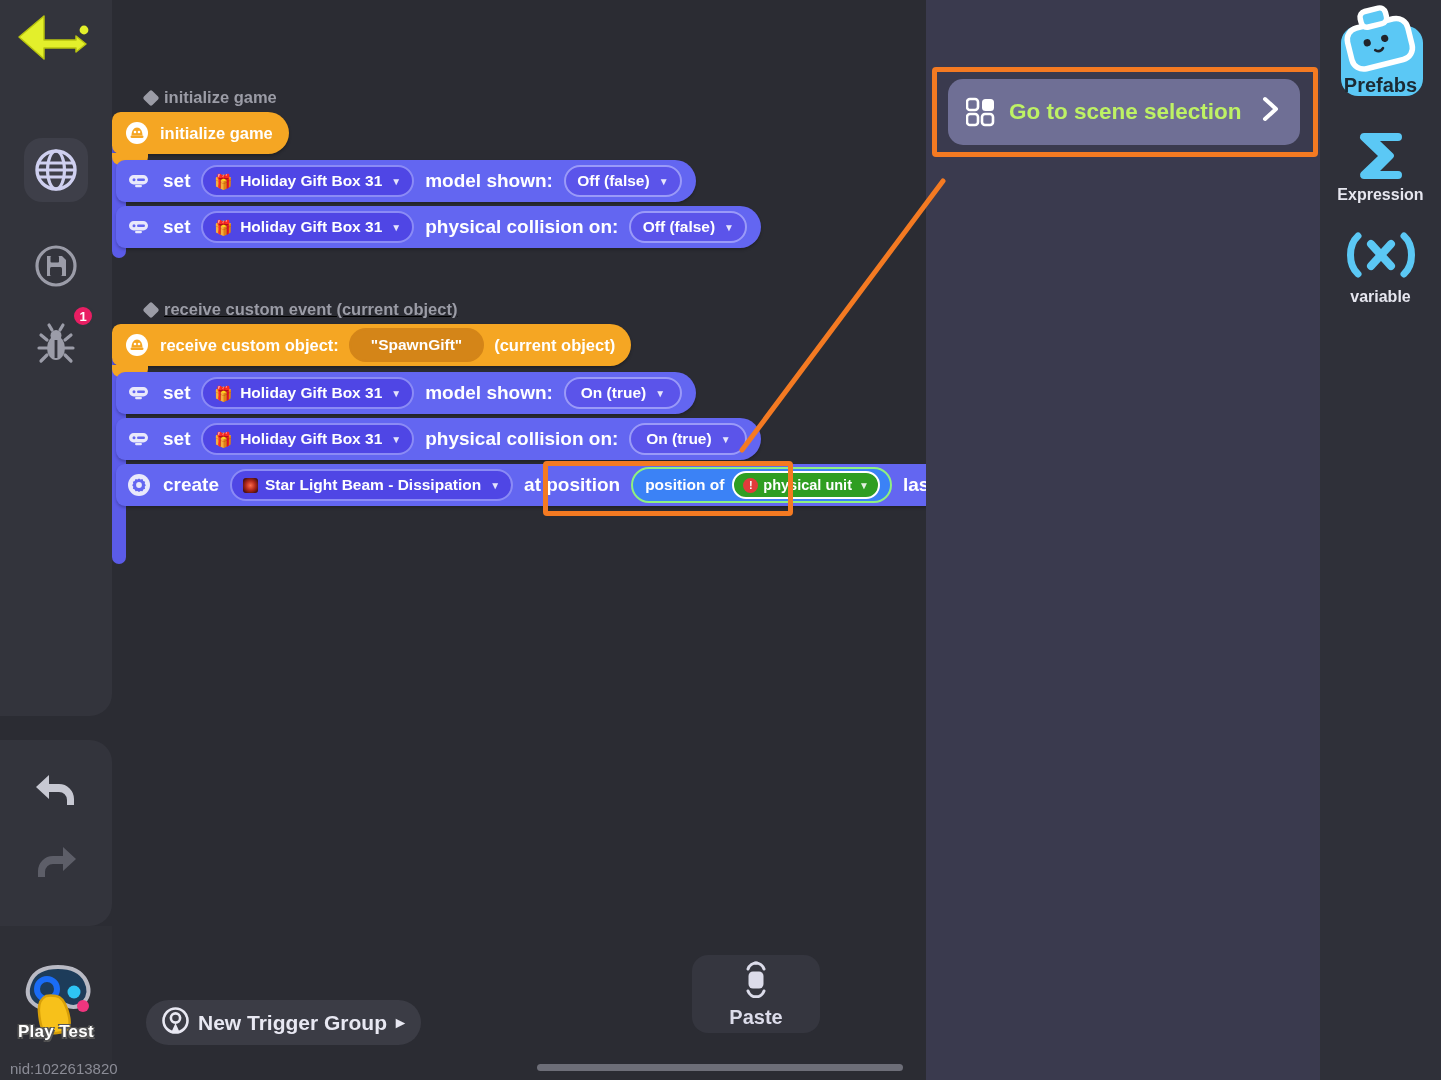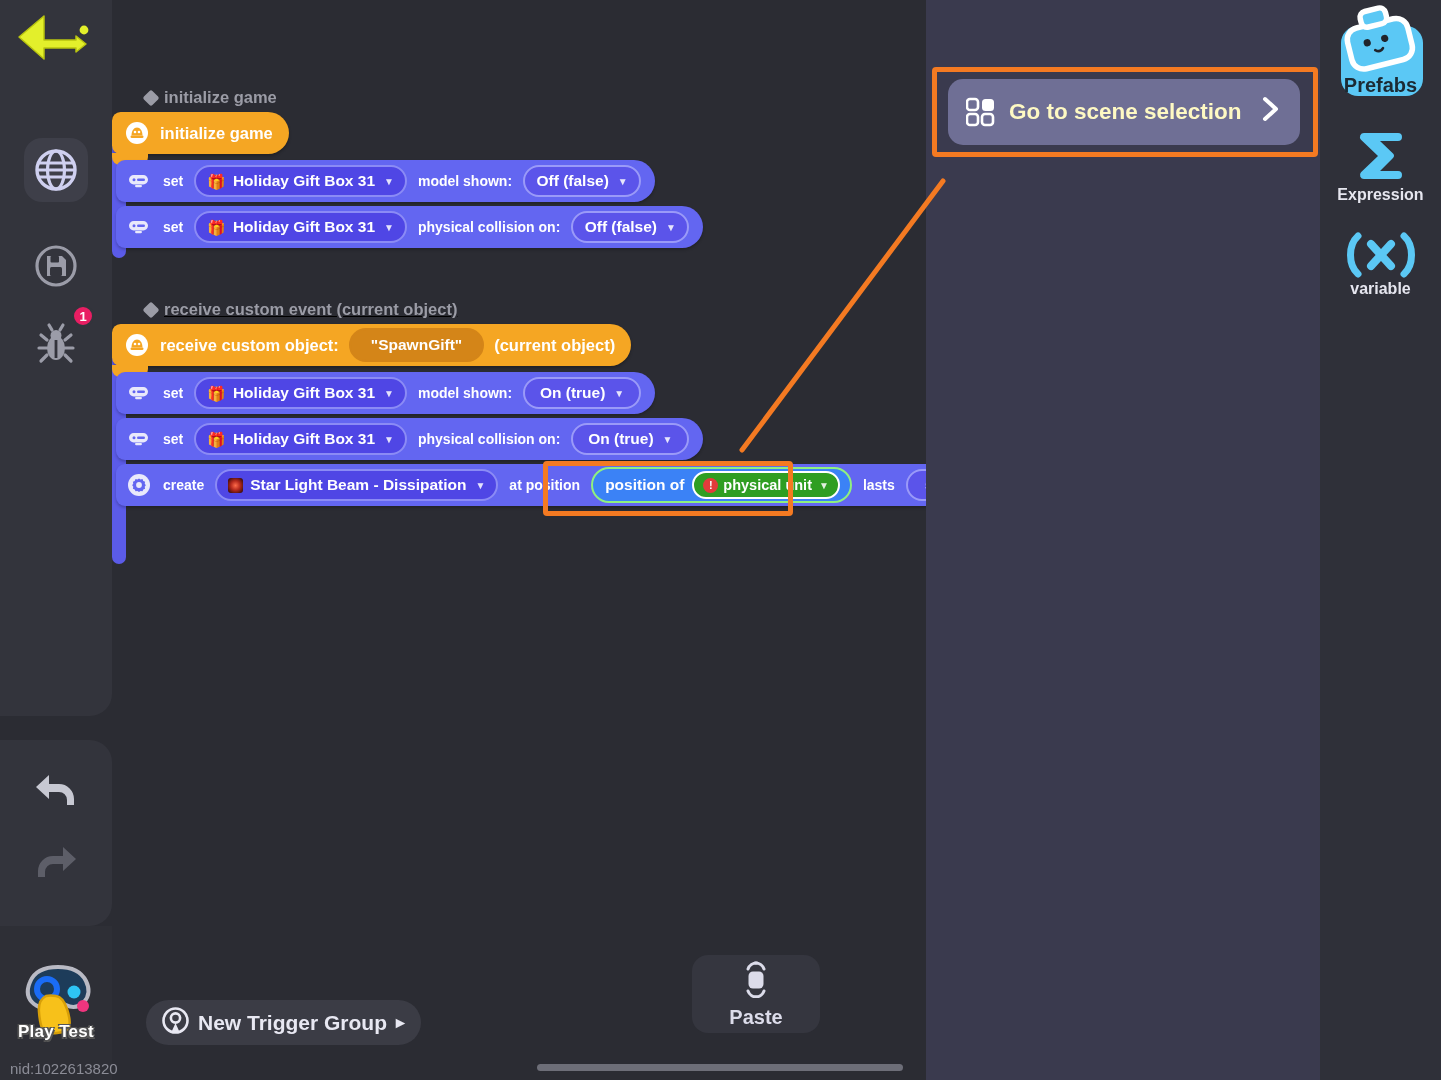--- a/index.html
+++ b/index.html
@@ -106,21 +106,21 @@
     background:#5b54ea; border-color:#9a9af8; min-width:118px; justify-content:center;
   }
   .pill.num { background:#5b54ea; border-color:#9a9af8; min-width:86px; justify-content:center; }
   .caret { font-size:10px; opacity:0.85; margin-left:2px;}
   .tok-emoji { font-size:15px; line-height:1; }
   .swatch-star {
     width:15px; height:15px; border-radius:3px;
     background: radial-gradient(circle at 50% 50%, #ff6b4a 0%, #b3281c 45%, #1a0608 100%);
     flex:0 0 auto;
   }
-  .label-static { color:#ffffff; font-size:14px; font-weight:bold; white-space:nowrap; }
+  .label-static { color:#ffffff; font-size:19px; font-weight:bold; white-space:nowrap; }
 
   
   .green-rep {
     display:inline-flex; align-items:center; gap:8px;
     background:#3b82f6; border:2px solid #8ff07f; border-radius:19px;
     height:36px; padding:0 10px 0 12px; color:#ffffff; font-size:15.5px; font-weight:bold;
     white-space:nowrap;
   }
   .green-inner {
     display:inline-flex; align-items:center; gap:5px;
@@ -145,21 +145,21 @@
 
   
   .right-panel {
     position:absolute; left:926px; top:0; width:394px; height:1080px;
     background:#3a3a4e;
   }
   .scene-btn {
     position:absolute; left:948px; top:79px; width:352px; height:66px;
     background:#6f6f95; border-radius:15px;
     display:flex; align-items:center; padding:8px 18px; gap:13px;
-    color:#fef9c3; font-size:22.5px; font-weight:bold;
+    color:#bef264; font-size:22.5px; font-weight:bold;
   }
   .grid-icon { width:30px; height:30px; position:relative; flex:0 0 auto; }
   .chev { margin-left:auto; font-size:26px; font-weight:bold; }
 
   
   .right-rail {
     position:absolute; left:1320px; top:0; width:121px; height:1080px;
     background:#2f3039;
   }
   .rail-item { position:absolute; left:0; width:121px; text-align:center; }
@@ -438,21 +438,21 @@
     </div>
 
     <div class="rail-item" style="top:232px;">
       <div style="display:flex; justify-content:center;">
         <svg width="78" height="46" viewBox="0 0 78 46">
           <path d="M16 4 C6 13 6 33 16 42" fill="none" stroke="#5bc8f5" stroke-width="7" stroke-linecap="round"></path>
           <path d="M62 4 C72 13 72 33 62 42" fill="none" stroke="#5bc8f5" stroke-width="7" stroke-linecap="round"></path>
           <path d="M29 12 L49 34 M49 12 L29 34" fill="none" stroke="#5bc8f5" stroke-width="8" stroke-linecap="round"></path>
         </svg>
       </div>
-      <div class="rail-label" style="margin-top:2px;">variable</div>
+      <div class="rail-label" style="margin-top:10px;">variable</div>
     </div>
   </div>
 
   <div class="leftbar-top"></div>
   <div class="leftbar-mid"></div>
   <div class="leftbar-bot"></div>
 
   <div class="back-arrow">
     <svg width="82" height="62" viewBox="0 0 82 62">
       <path d="M30 6 L5 27 L30 49 L30 38 L62 38 L62 42 L72 34 L62 26 L62 30 L30 30 Z" fill="#e3ef2b" stroke="#b9c40f" stroke-width="1.5" stroke-linejoin="round"></path>

